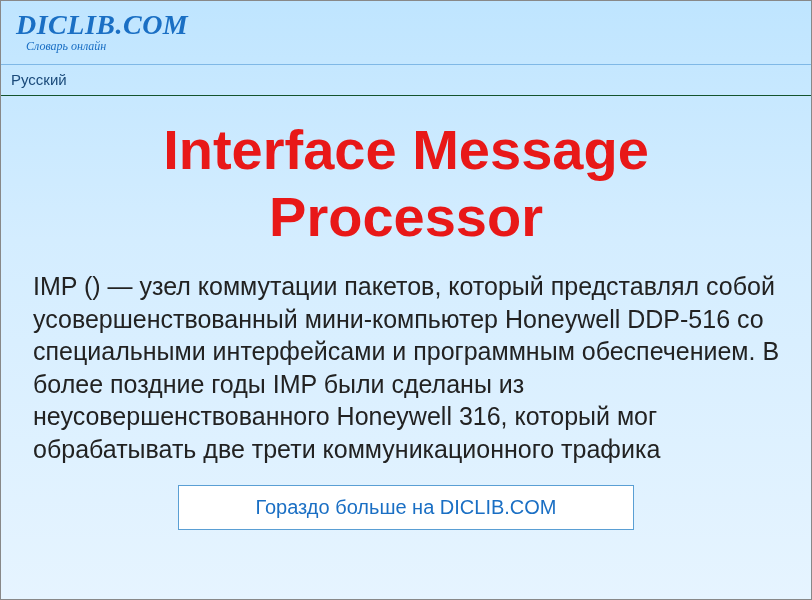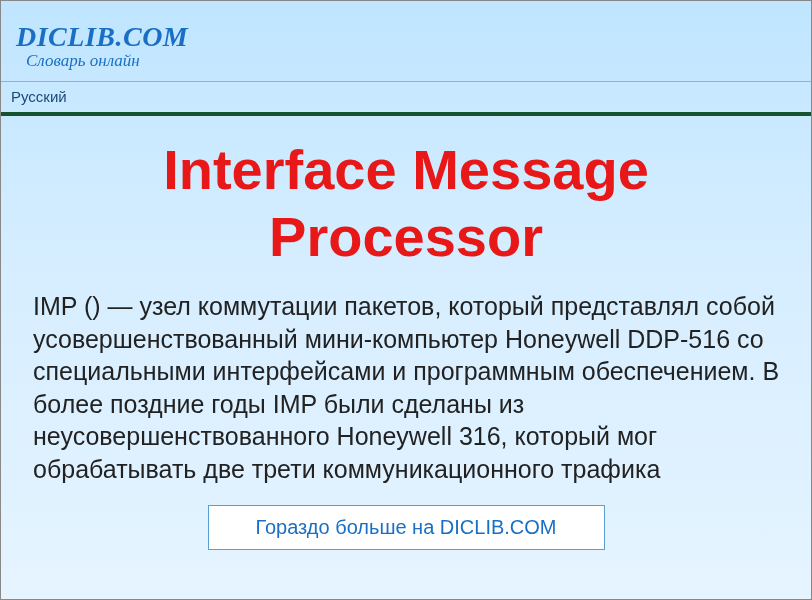--- a/index.html
+++ b/index.html
@@ -9,41 +9,41 @@
     }
     body {
       width: 812px;
       height: 600px;
       background: linear-gradient(180deg, #bfe5ff 0%, #d4edff 40%, #e6f4ff 100%);
       font-family: Arial, Helvetica, sans-serif;
       overflow: hidden;
       border: 1px solid #888;
     }
     .header {
-      padding: 20px 15px 2px 15px;
+      padding: 8px 15px 2px 15px;
     }
     .site-title {
       font-family: Georgia, 'Times New Roman', serif;
       font-size: 28px;
       font-weight: bold;
       font-style: italic;
       color: #1a6fc4;
       letter-spacing: 0.5px;
     }
     .site-subtitle {
       font-family: Georgia, 'Times New Roman', serif;
-      font-size: 17px;
+      font-size: 12px;
       font-style: italic;
       color: #1a6fc4;
       padding-left: 10px;
       margin-top: -2px;
     }
     .navbar {
       border-top: 1px solid #7fb8e6;
-      border-bottom: 4px solid #14532d;
+      border-bottom: 1px solid #14532d;
       margin-top: 8px;
       padding: 6px 10px;
     }
     .nav-item {
       font-size: 15px;
       color: #1a4a7a;
       cursor: pointer;
     }
     .main-title {
       font-family: Arial, Helvetica, sans-serif;
@@ -55,21 +55,21 @@
       line-height: 1.2;
     }
     .article-body {
       font-size: 25px;
       color: #222;
       padding: 10px 22px 0 32px;
       line-height: 1.3;
     }
     .cta-box {
       margin: 20px auto 0 auto;
-      width: 397px;
+      width: 456px;
       border: 1px solid #5a9fd4;
       background: #ffffff;
       text-align: center;
       padding: 10px 0;
     }
     .cta-link {
       color: #1a6fc4;
       font-size: 20px;
       text-decoration: none;
       cursor: pointer;

